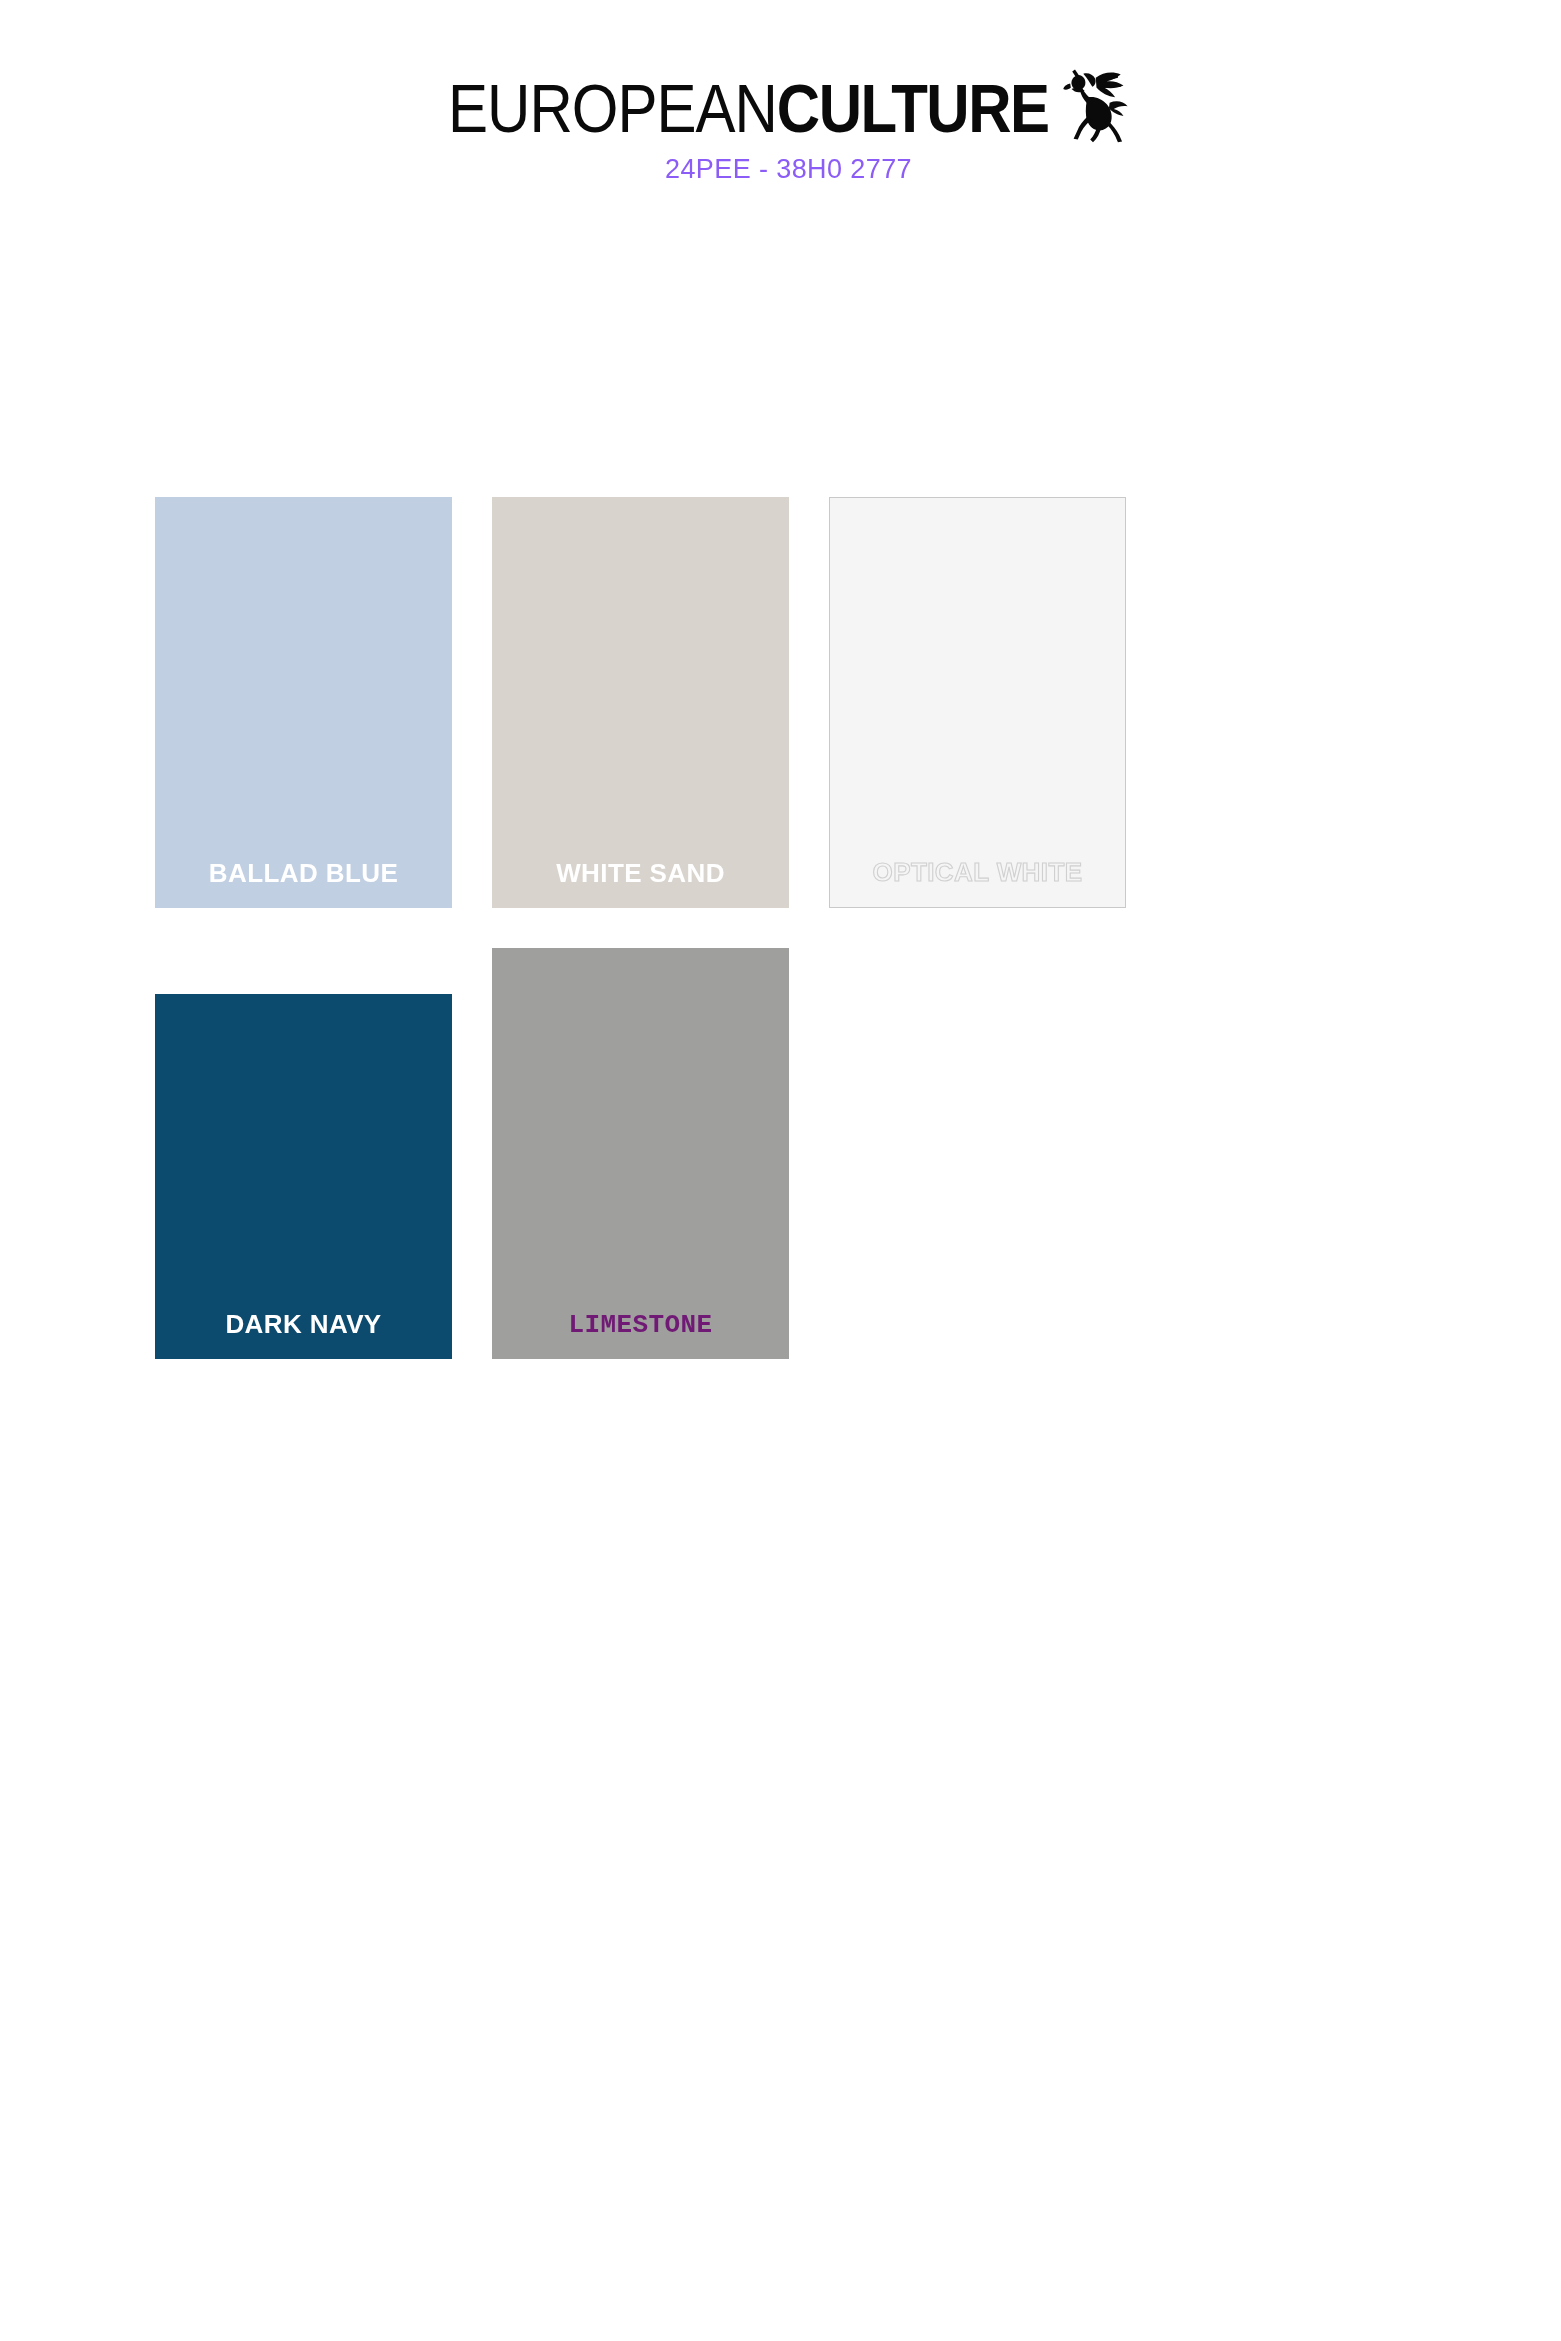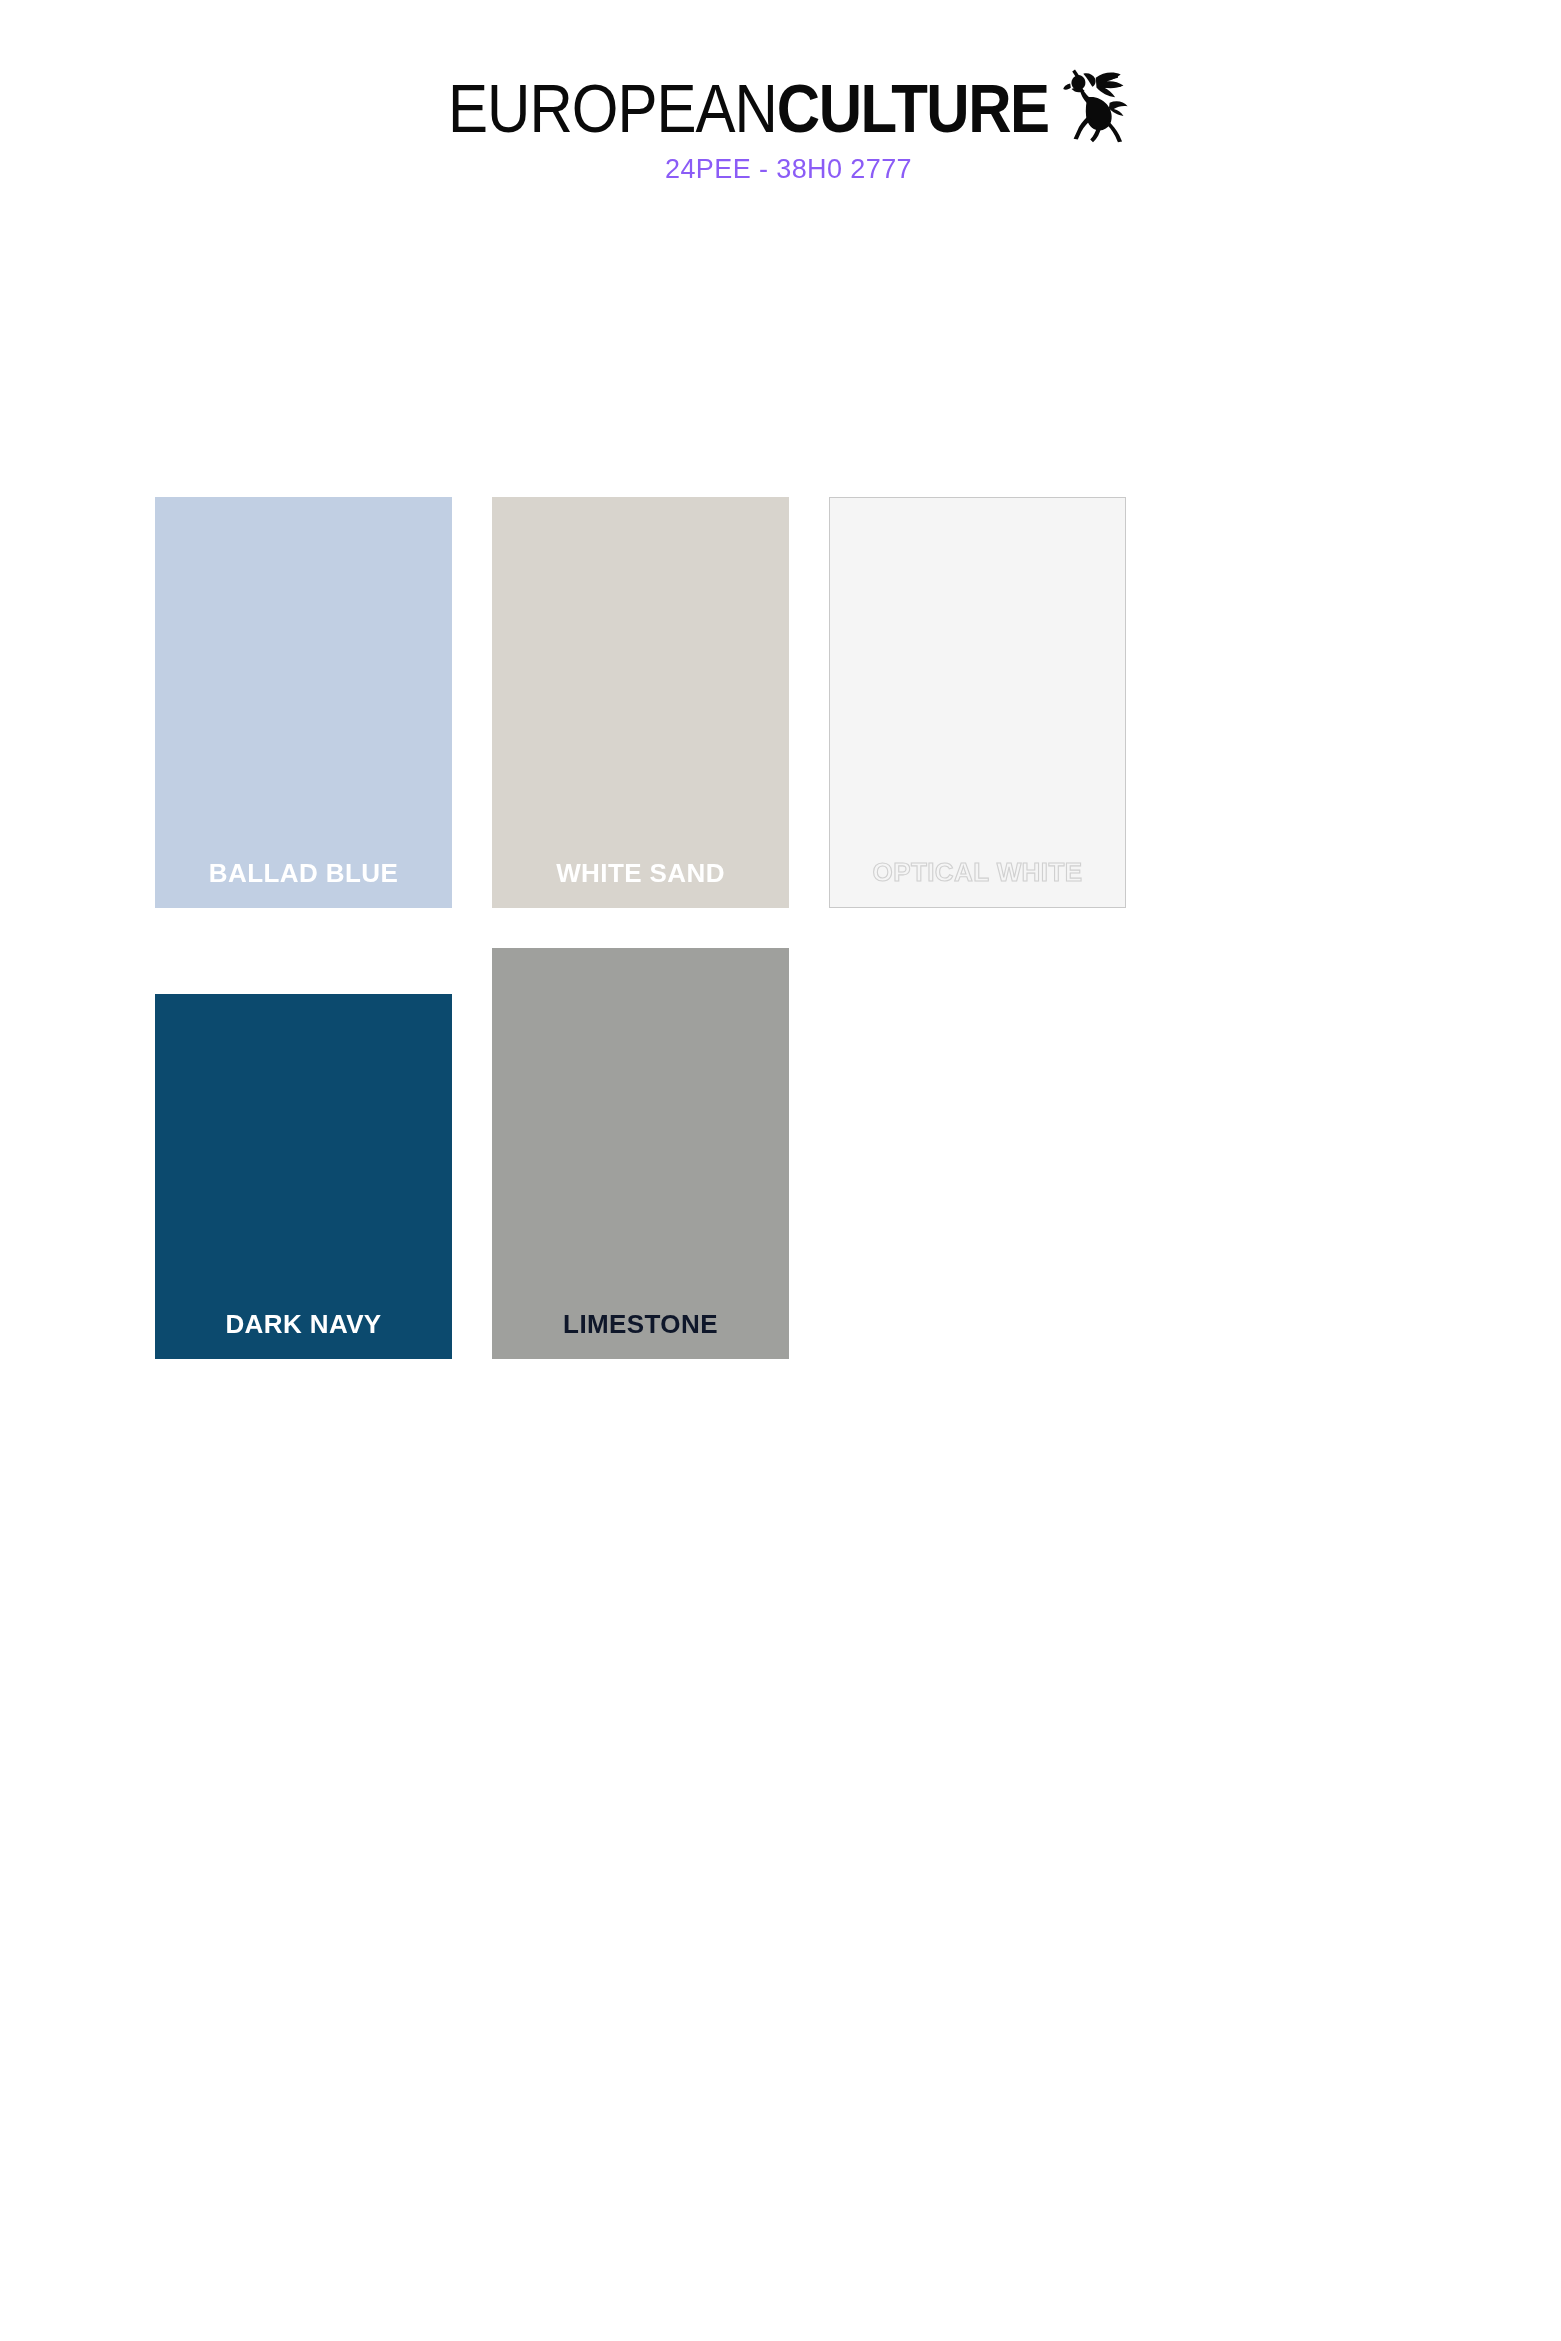--- a/index.html
+++ b/index.html
@@ -181,16 +181,16 @@
     <div class="swatch" style="background: rgb(216, 212, 205);">
       <div class="swatch-label" style="color: rgb(255, 255, 255);">WHITE SAND</div>
     </div>
     <div class="swatch is-outlined" style="background: rgb(245, 245, 245); border-color: rgb(201, 201, 201);">
       <div class="swatch-label" style="-webkit-text-stroke: 1.1px rgb(208, 208, 208);">OPTICAL WHITE</div>
     </div>
     <div class="swatch" style="background: #0c4a6e; margin-top: 46px;">
       <div class="swatch-label" style="color: rgb(255, 255, 255);">DARK NAVY</div>
     </div>
     <div class="swatch" style="background: rgb(159, 160, 157);">
-      <div class="swatch-label" style="color: #0f172a;">LIMESTONE</div>
+      <div class="swatch-label" style="color: #701a75; font-family: Liberation Mono, monospace;">LIMESTONE</div>
     </div>
   </div>
 
 
 </body></html>

